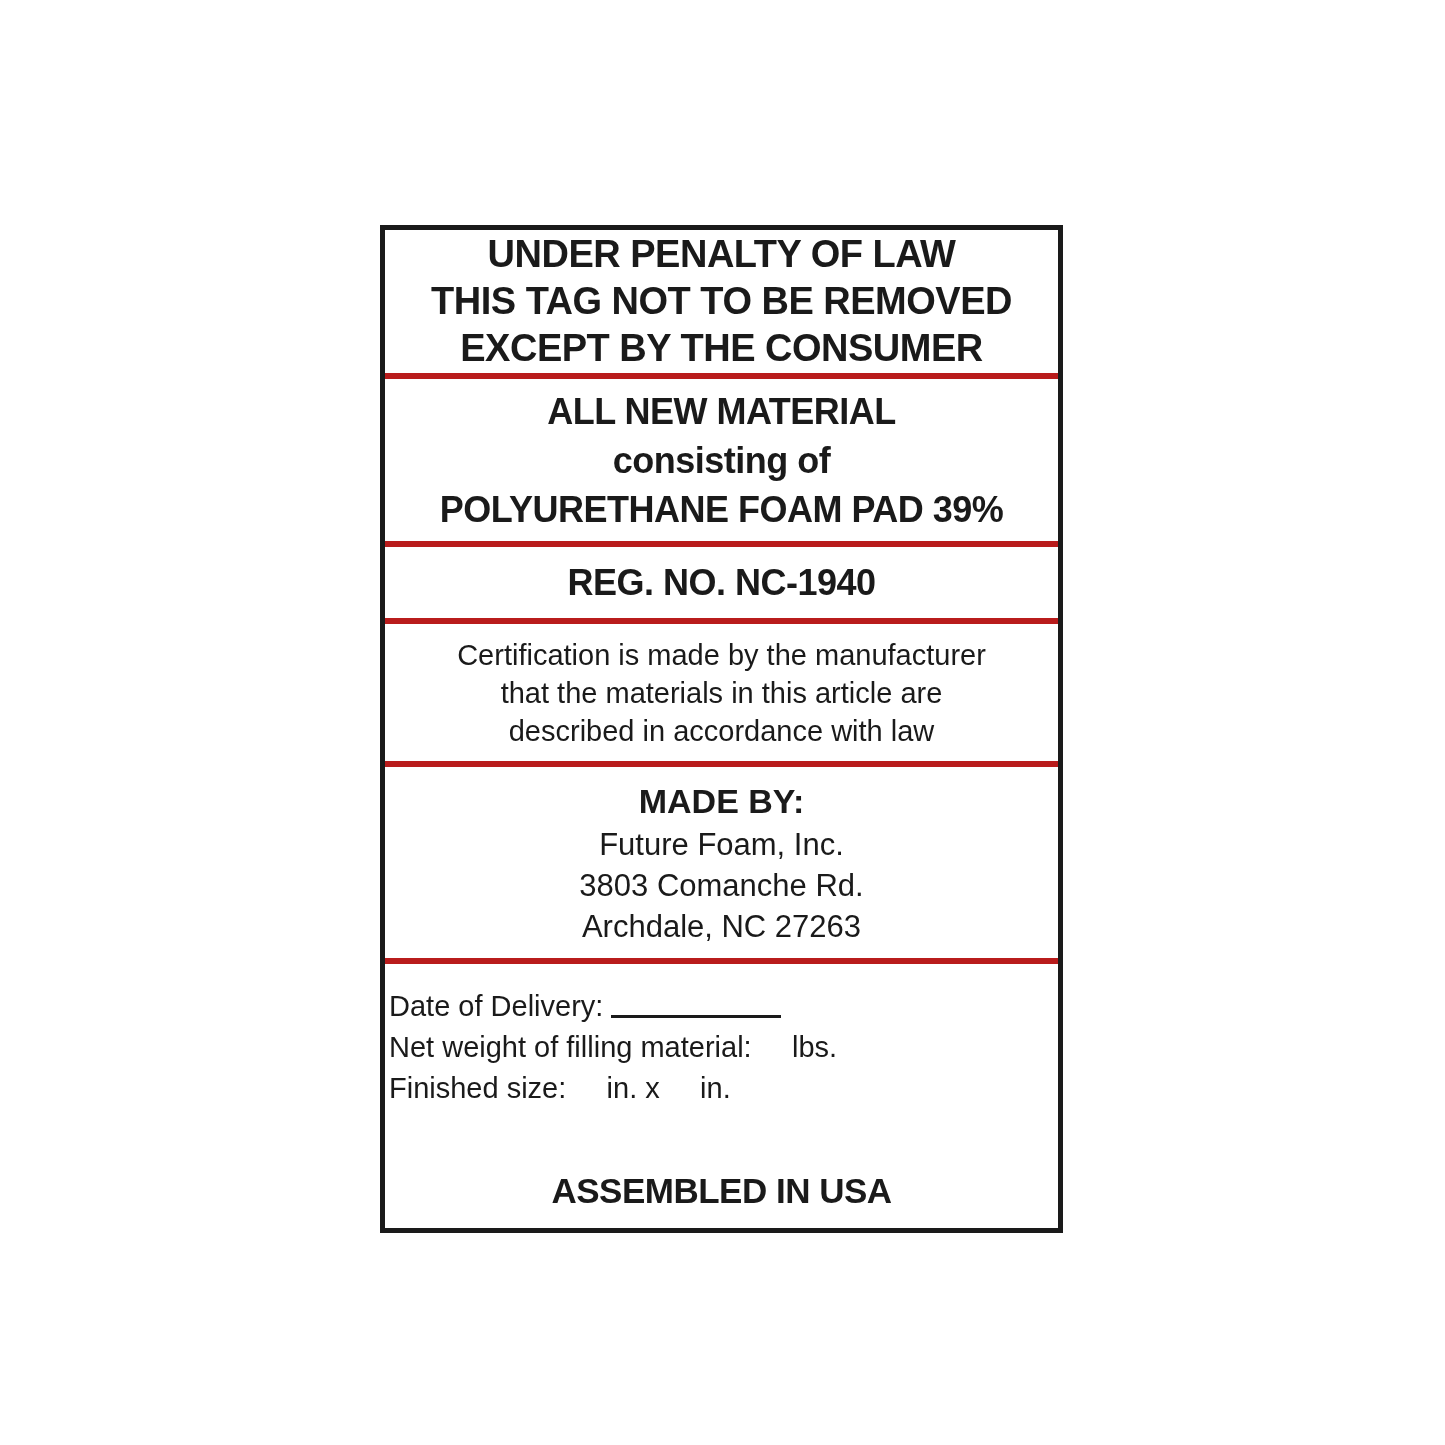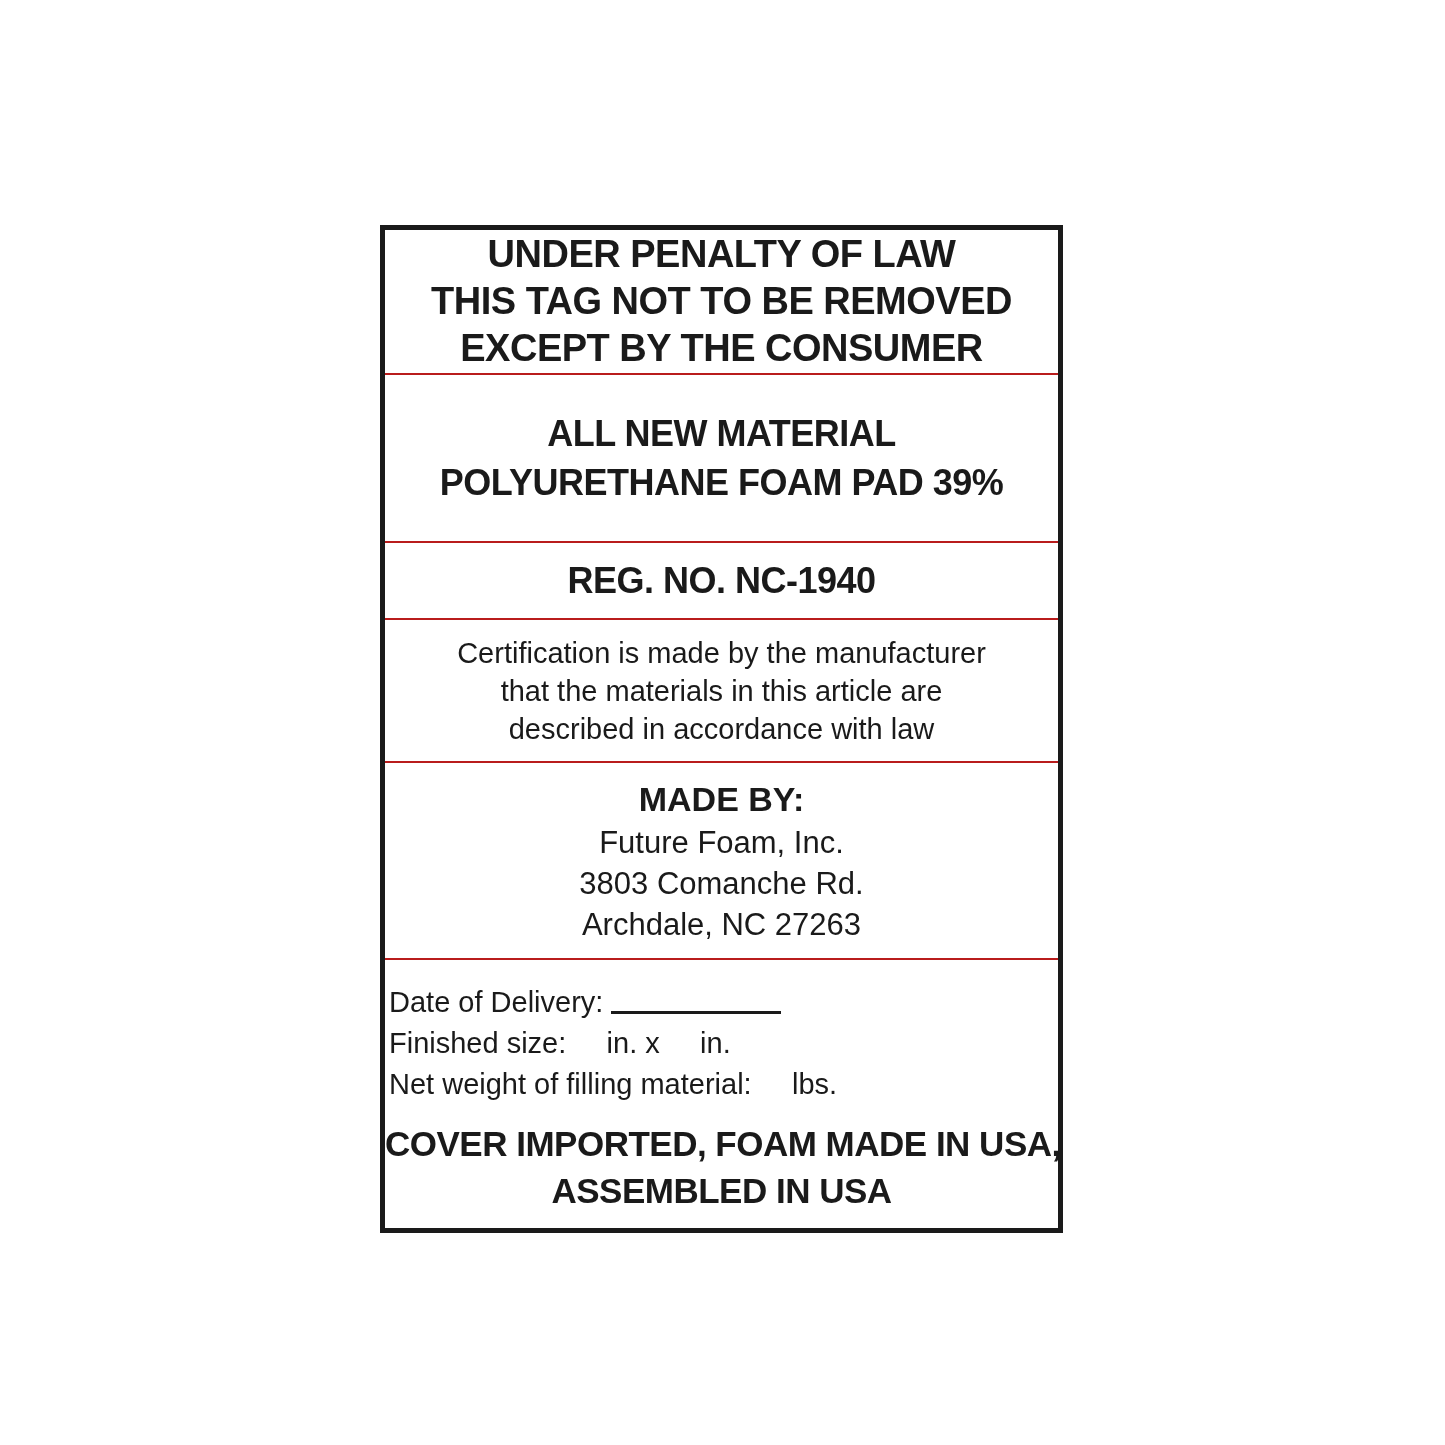--- a/index.html
+++ b/index.html
@@ -29,21 +29,21 @@
     background: #ffffff;
   }
   .sec {
     box-sizing: border-box;
     display: flex;
     flex-direction: column;
     justify-content: center;
     text-align: center;
     flex: 0 0 auto;
   }
-  .sec + .sec { border-top: 2px solid #b91c1c; }
+  .sec + .sec { border-top: 6px solid #b91c1c; }
 
   .sec-penalty  { height: 143px; }
   .sec-material { height: 168px; }
   .sec-reg      { height: 77px;  }
   .sec-cert     { height: 143px; }
   .sec-madeby   { height: 197px; }
   .sec-details  { height: 270px; text-align: left; justify-content: flex-start; }
 
   .penalty-line {
     font-weight: bold;
@@ -113,20 +113,21 @@
   <div class="law-label">
 
     <section class="sec sec-penalty">
       <div class="penalty-line">UNDER PENALTY OF LAW</div>
       <div class="penalty-line">THIS TAG NOT TO BE REMOVED</div>
       <div class="penalty-line">EXCEPT BY THE CONSUMER</div>
     </section>
 
     <section class="sec sec-material">
       <div class="material-line">ALL NEW MATERIAL</div>
+      <div class="material-line">consisting of</div>
       <div class="material-line">POLYURETHANE FOAM PAD 39%</div>
     </section>
 
     <section class="sec sec-reg">
       <div class="reg-line">REG. NO. NC-1940</div>
     </section>
 
     <section class="sec sec-cert">
       <div class="cert-line">Certification is made by the manufacturer</div>
       <div class="cert-line">that the materials in this article are</div>
@@ -136,23 +137,22 @@
     <section class="sec sec-madeby">
       <div class="madeby-heading">MADE BY:</div>
       <div class="madeby-line">Future Foam, Inc.</div>
       <div class="madeby-line">3803 Comanche Rd.</div>
       <div class="madeby-line">Archdale, NC  27263</div>
     </section>
 
     <section class="sec sec-details">
       <div class="details-block">
         <div class="detail-line"><span>Date of Delivery:</span><span class="blank-line"></span></div>
+        <div class="detail-line">Net weight of filling material:     lbs.</div>
         <div class="detail-line">Finished size:     in. x     in.</div>
-        <div class="detail-line">Net weight of filling material:     lbs.</div>
       </div>
       <div class="origin-block">
-        <div class="origin-line">COVER IMPORTED, FOAM MADE IN USA,</div>
         <div class="origin-line">ASSEMBLED IN USA</div>
       </div>
     </section>
 
   </div>
 </div>
 
 </body></html>

